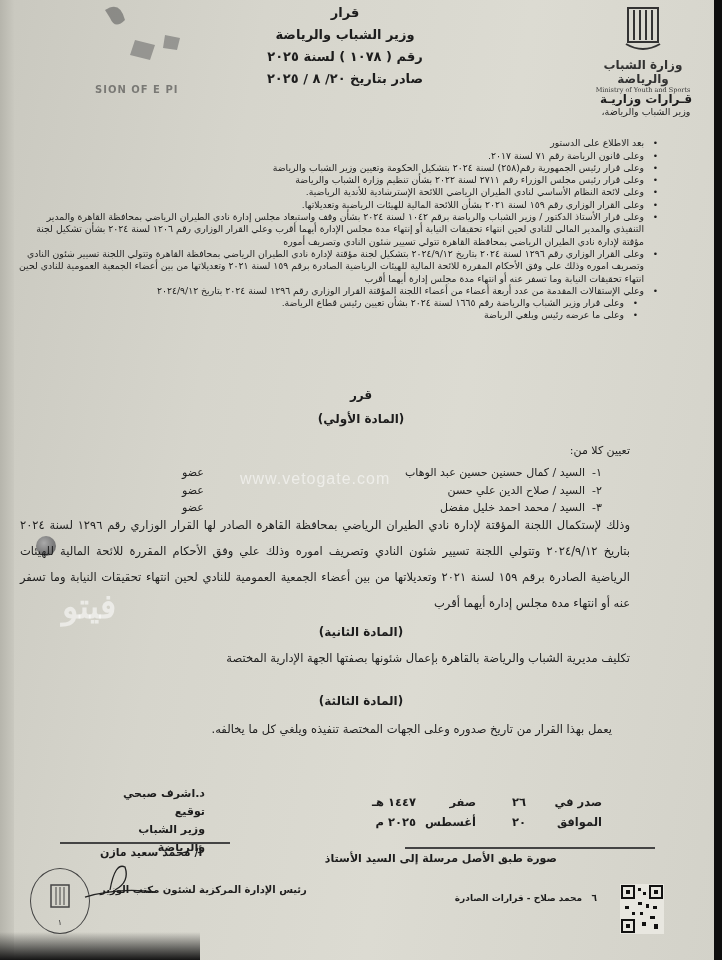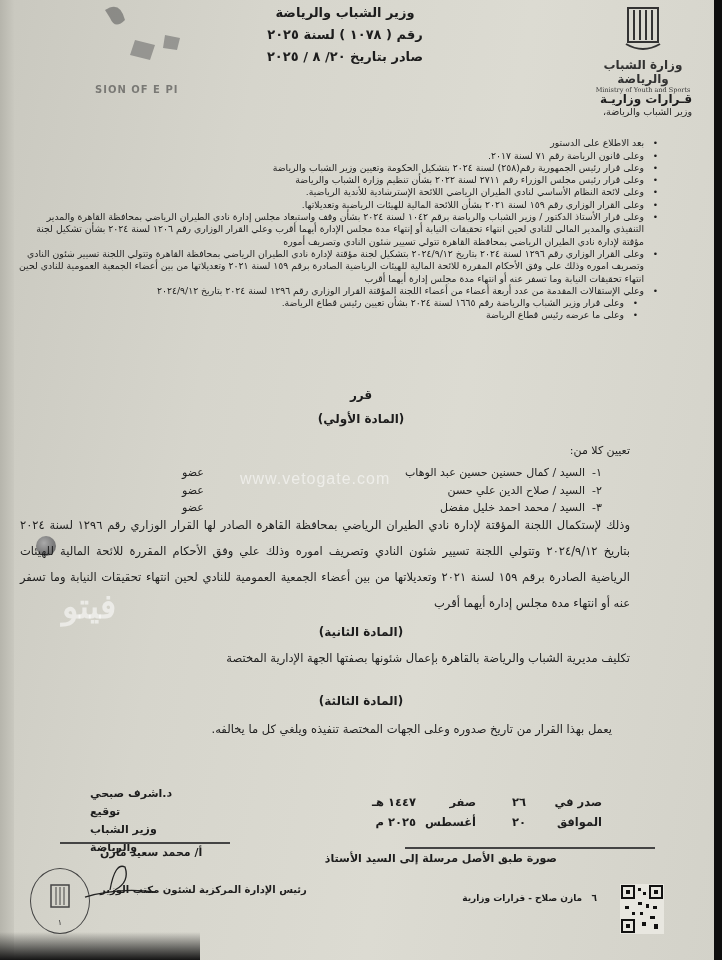--- a/index.html
+++ b/index.html
@@ -11,34 +11,34 @@
   .abs { position:absolute; }
   .dark-edge { position:absolute; right:0; top:0; width:8px; height:960px; background:#0e0e0e; }
   .left-edge { position:absolute; left:0; top:0; width:14px; height:960px; background:linear-gradient(90deg,#b6b5ac,#c9c8bf); }
   .bottom-shadow { position:absolute; left:0; bottom:0; width:200px; height:28px; background:linear-gradient(180deg,rgba(0,0,0,0),#151515); }
   .stamp-faded { position:absolute; left:85px; top:0; width:110px; height:95px; color:#777; opacity:.55; }
   .title-block { position:absolute; left:240px; top:2px; width:210px; text-align:center; direction:rtl; }
   .title-block div { font-weight:bold; font-size:13px; line-height:22px; }
   .logo { position:absolute; left:588px; top:2px; width:110px; text-align:center; }
   .logo-ar { font-size:12px; font-weight:bold; color:#333;text-align:center; }
   .logo-en { font-size:6.5px; color:#333; font-family:"DejaVu Serif", serif; }
-  .head-right { position:absolute; right:30px; top:92px; text-align:right; direction:rtl; }
+  .head-right { position:absolute; right:30px; top:92px; text-align:center; direction:rtl; }
   .bullets { position:absolute; right:24px; top:128px; width:640px; direction:rtl; font-size:9.3px; line-height:12.3px; }
   .bullets li { list-style:none; position:relative; padding-right:14px; margin:0; }
   .bullets li::before { content:"•"; position:absolute; right:0; top:0; font-size:9px; }
   .center-h { position:absolute; width:722px; text-align:center; direction:rtl; font-weight:bold; font-size:12px; }
   .appoint { position:absolute; right:92px; top:444px; direction:rtl; font-size:11px; }
   .members { position:absolute; right:120px; top:464px; width:420px; direction:rtl; font-size:11px; line-height:17.5px; }
   .member { display:flex; justify-content:space-between; }
   .para { position:absolute; right:92px; width:610px; direction:rtl; text-align:justify; font-size:11.5px; line-height:26px; font-weight:normal; text-align-last:right; }
   .watermark { position:absolute; color:rgba(255,255,255,.55); font-size:16px; letter-spacing:1px; font-family:"Liberation Sans", sans-serif; }
   .footer-date { position:absolute; right:120px; top:792px; direction:rtl; font-size:11.5px; font-weight:bold; line-height:20px; }
   .footer-date .row { display:flex; gap:0; }
   .footer-date .c1 { width:68px;margin-left:8px; } .footer-date .c2 { width:50px; } .footer-date .c3 { width:60px; } .footer-date .c4 { width:60px; }
-  .signer { position:absolute; left:90px; top:785px; width:115px; text-align:left; direction:rtl; font-weight:bold; font-size:11px; line-height:18px; }
+  .signer { position:absolute; left:90px; top:785px; width:115px; text-align:right; direction:rtl; font-weight:bold; font-size:11px; line-height:18px; }
   .hr { position:absolute; height:1.5px; background:#444; }
   .copy-to { position:absolute; right:165px; top:852px; direction:rtl; font-weight:bold; font-size:11px; }
   .office { position:absolute; left:100px; top:884px; direction:rtl; font-weight:bold; font-size:10px; }
   .mazen { position:absolute; left:100px; top:846px; direction:rtl; font-weight:bold; font-size:11px; }
   .ref { position:absolute; right:125px; top:893px; direction:rtl; font-size:9px; font-weight:bold; }
   .qr { position:absolute; left:620px; top:884px; width:44px; height:50px; }
   .seal { position:absolute; left:30px; top:868px; width:58px; height:64px; border:1.5px solid #444; border-radius:50%; }
   .hole { position:absolute; left:36px; top:536px; width:20px; height:20px; border-radius:50%; background:radial-gradient(circle at 40% 35%, #aaa, #555); }
 </style>
 </head>
@@ -51,20 +51,21 @@
 <div class="stamp-faded">
   <svg width="110" height="80" viewBox="0 0 110 80">
     <path d="M20 10 Q35 0 40 20 Q30 30 25 18 Z" fill="#555"></path>
     <path d="M50 40 L70 45 L65 60 L45 55 Z" fill="#666"></path>
     <path d="M80 35 L95 38 L92 50 L78 48 Z" fill="#666"></path>
   </svg>
   <div style="font-size:10px;font-weight:bold;color:#333;letter-spacing:1px;margin-left:10px">SION OF E PI</div>
 </div>
 
 <div class="title-block">
+  <div>قرار</div>
   <div>وزير الشباب والرياضة</div>
   <div>رقم ( ١٠٧٨ )   لسنة ٢٠٢٥</div>
   <div>صادر بتاريخ ٢٠/ ٨ / ٢٠٢٥</div>
 </div>
 
 <div class="logo">
   <svg width="54" height="52" viewBox="0 0 54 52">
     <rect x="12" y="6" width="30" height="34" fill="none" stroke="#333" stroke-width="2"></rect>
     <line x1="18" y1="8" x2="18" y2="38" stroke="#333" stroke-width="2"></line>
     <line x1="24" y1="8" x2="24" y2="38" stroke="#333" stroke-width="2"></line>
@@ -85,21 +86,21 @@
   <li>بعد الاطلاع على الدستور</li>
   <li>وعلى قانون الرياضة رقم ٧١ لسنة ٢٠١٧.</li>
   <li>وعلى قرار رئيس الجمهورية رقم(٢٥٨) لسنة ٢٠٢٤ بتشكيل الحكومة وتعيين وزير الشباب والرياضة</li>
   <li>وعلى قرار رئيس مجلس الوزراء رقم ٢٧١١ لسنة ٢٠٢٢ بشأن تنظيم وزارة الشباب والرياضة</li>
   <li>وعلى لائحة النظام الأساسي لنادي الطيران الرياضي اللائحة الإسترشادية للأندية الرياضية.</li>
   <li>وعلى القرار الوزاري رقم ١٥٩ لسنة ٢٠٢١ بشأن اللائحة المالية للهيئات الرياضية وتعديلاتها.</li>
   <li>وعلى قرار الأستاذ الدكتور / وزير الشباب والرياضة برقم ١٠٤٢ لسنة ٢٠٢٤ بشأن وقف واستبعاد مجلس إدارة نادي الطيران الرياضي بمحافظة القاهرة والمدير التنفيذي والمدير المالي للنادي لحين انتهاء تحقيقات النيابة أو إنتهاء مدة مجلس الإدارة أيهما أقرب وعلي القرار الوزاري رقم ١٢٠٦ لسنة ٢٠٢٤ بشأن تشكيل لجنة مؤقتة لإدارة نادي الطيران الرياضي بمحافظة القاهرة تتولي تسيير شئون النادي وتصريف أموره</li>
   <li>وعلى القرار الوزاري رقم ١٢٩٦ لسنة ٢٠٢٤ بتاريخ ٢٠٢٤/٩/١٢ بتشكيل لجنة مؤقتة لإدارة نادي الطيران الرياضي بمحافظة القاهرة وتتولي اللجنة تسيير شئون النادي وتصريف اموره وذلك علي وفق الأحكام المقررة للائحة المالية للهيئات الرياضية الصادرة برقم ١٥٩ لسنة ٢٠٢١ وتعديلاتها من بين أعضاء الجمعية العمومية للنادي لحين انتهاء تحقيقات النيابة وما تسفر عنه أو انتهاء مدة مجلس إدارة أيهما أقرب</li>
   <li>وعلي الإستقالات المقدمة من عدد أربعة أعضاء من أعضاء اللجنة المؤقتة القرار الوزاري رقم ١٢٩٦ لسنة ٢٠٢٤ بتاريخ ٢٠٢٤/٩/١٢</li>
   <li style="margin-right:20px">وعلى قرار وزير الشباب والرياضة رقم ١٦٦٥ لسنة ٢٠٢٤ بشأن تعيين رئيس قطاع الرياضة.</li>
-  <li style="margin-right:20px">وعلى ما عرضه رئيس قطاع الرياضة</li>
+  <li style="margin-right:20px">وعلى ما عرضه رئيس ويلغي الرياضة</li>
 </ul>
 
 <div class="center-h" style="top:388px">قرر</div>
 <div class="center-h" style="top:412px">(المادة الأولي)</div>
 
 <div class="appoint">تعيين كلا من:</div>
 <div class="members">
   <div class="member">
     <span><span>١-</span>&nbsp;&nbsp;<span>السيد / كمال حسنين حسين عبد الوهاب</span></span>
     <span>عضو</span>
@@ -161,21 +162,21 @@
     <line x1="33" y1="18" x2="33" y2="36" stroke="#444"></line>
     <text x="29" y="56" font-size="8" text-anchor="middle" fill="#333">١</text>
   </svg>
 </div>
 <svg class="abs" style="left:80px;top:862px" width="100" height="40" viewBox="0 0 100 40">
   <path d="M5 35 Q40 25 75 30 M30 28 Q35 0 45 5 Q50 20 35 28" fill="none" stroke="#222" stroke-width="1.3"></path>
 </svg>
 <div class="office">رئيس الإدارة المركزية لشئون مكتب الوزير</div>
 
 <div class="ref">
-  <span>٦</span>&nbsp;&nbsp;&nbsp;<span>مازن صلاح - قرارات وزارية</span>
+  <span>٦</span>&nbsp;&nbsp;&nbsp;<span>محمد صلاح - قرارات الصادرة</span>
 </div>
 
 <svg class="qr" viewBox="0 0 44 50">
   <rect x="0" y="0" width="44" height="50" fill="#e8e7e0"></rect>
   <rect x="2" y="2" width="12" height="12" fill="none" stroke="#111" stroke-width="2"></rect>
     <rect x="6" y="6" width="4" height="4" fill="#111"></rect>
   <rect x="30" y="2" width="12" height="12" fill="none" stroke="#111" stroke-width="2"></rect>
     <rect x="34" y="6" width="4" height="4" fill="#111"></rect>
   <rect x="2" y="36" width="12" height="12" fill="none" stroke="#111" stroke-width="2"></rect>
     <rect x="6" y="40" width="4" height="4" fill="#111"></rect>

